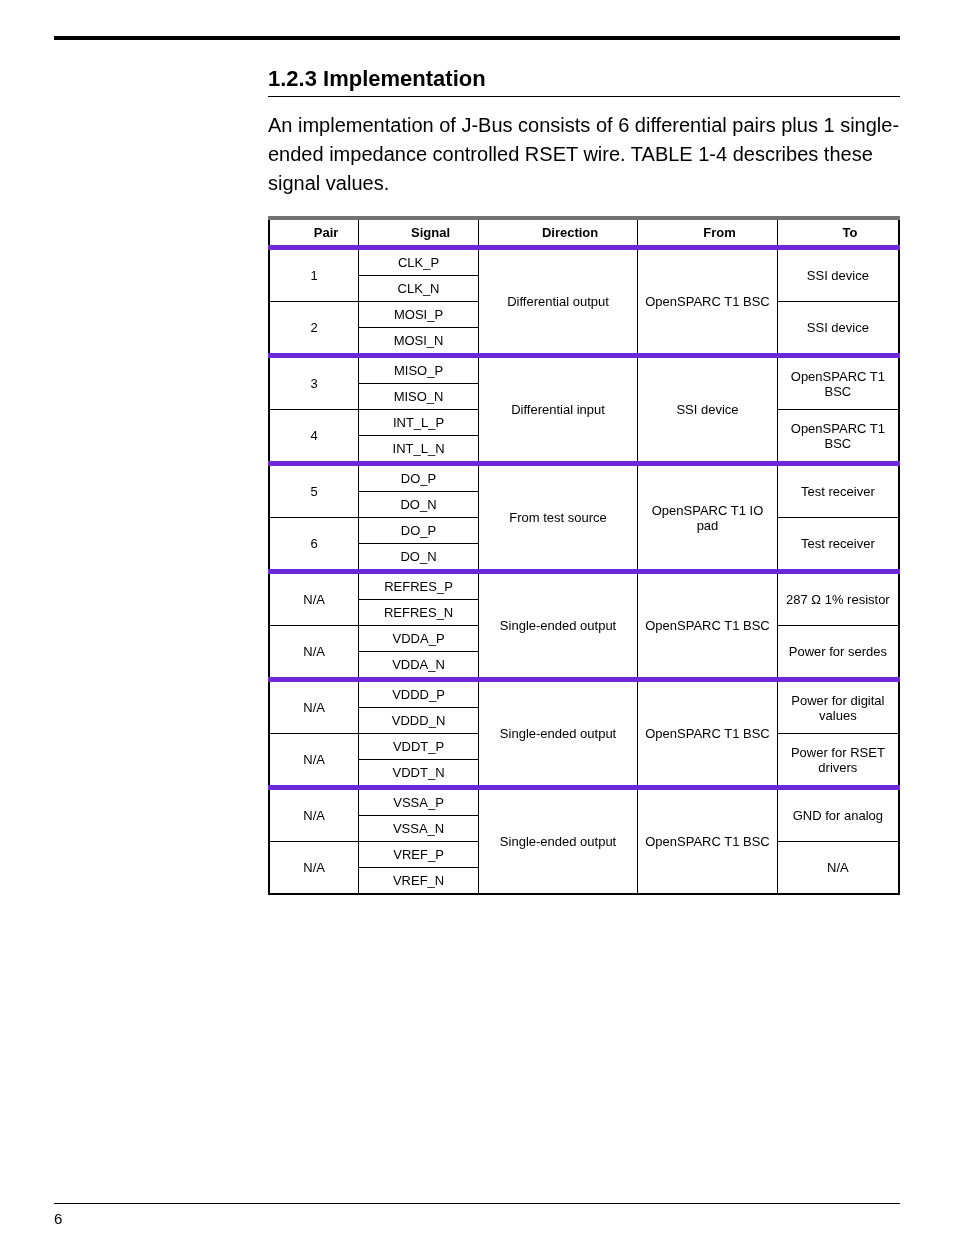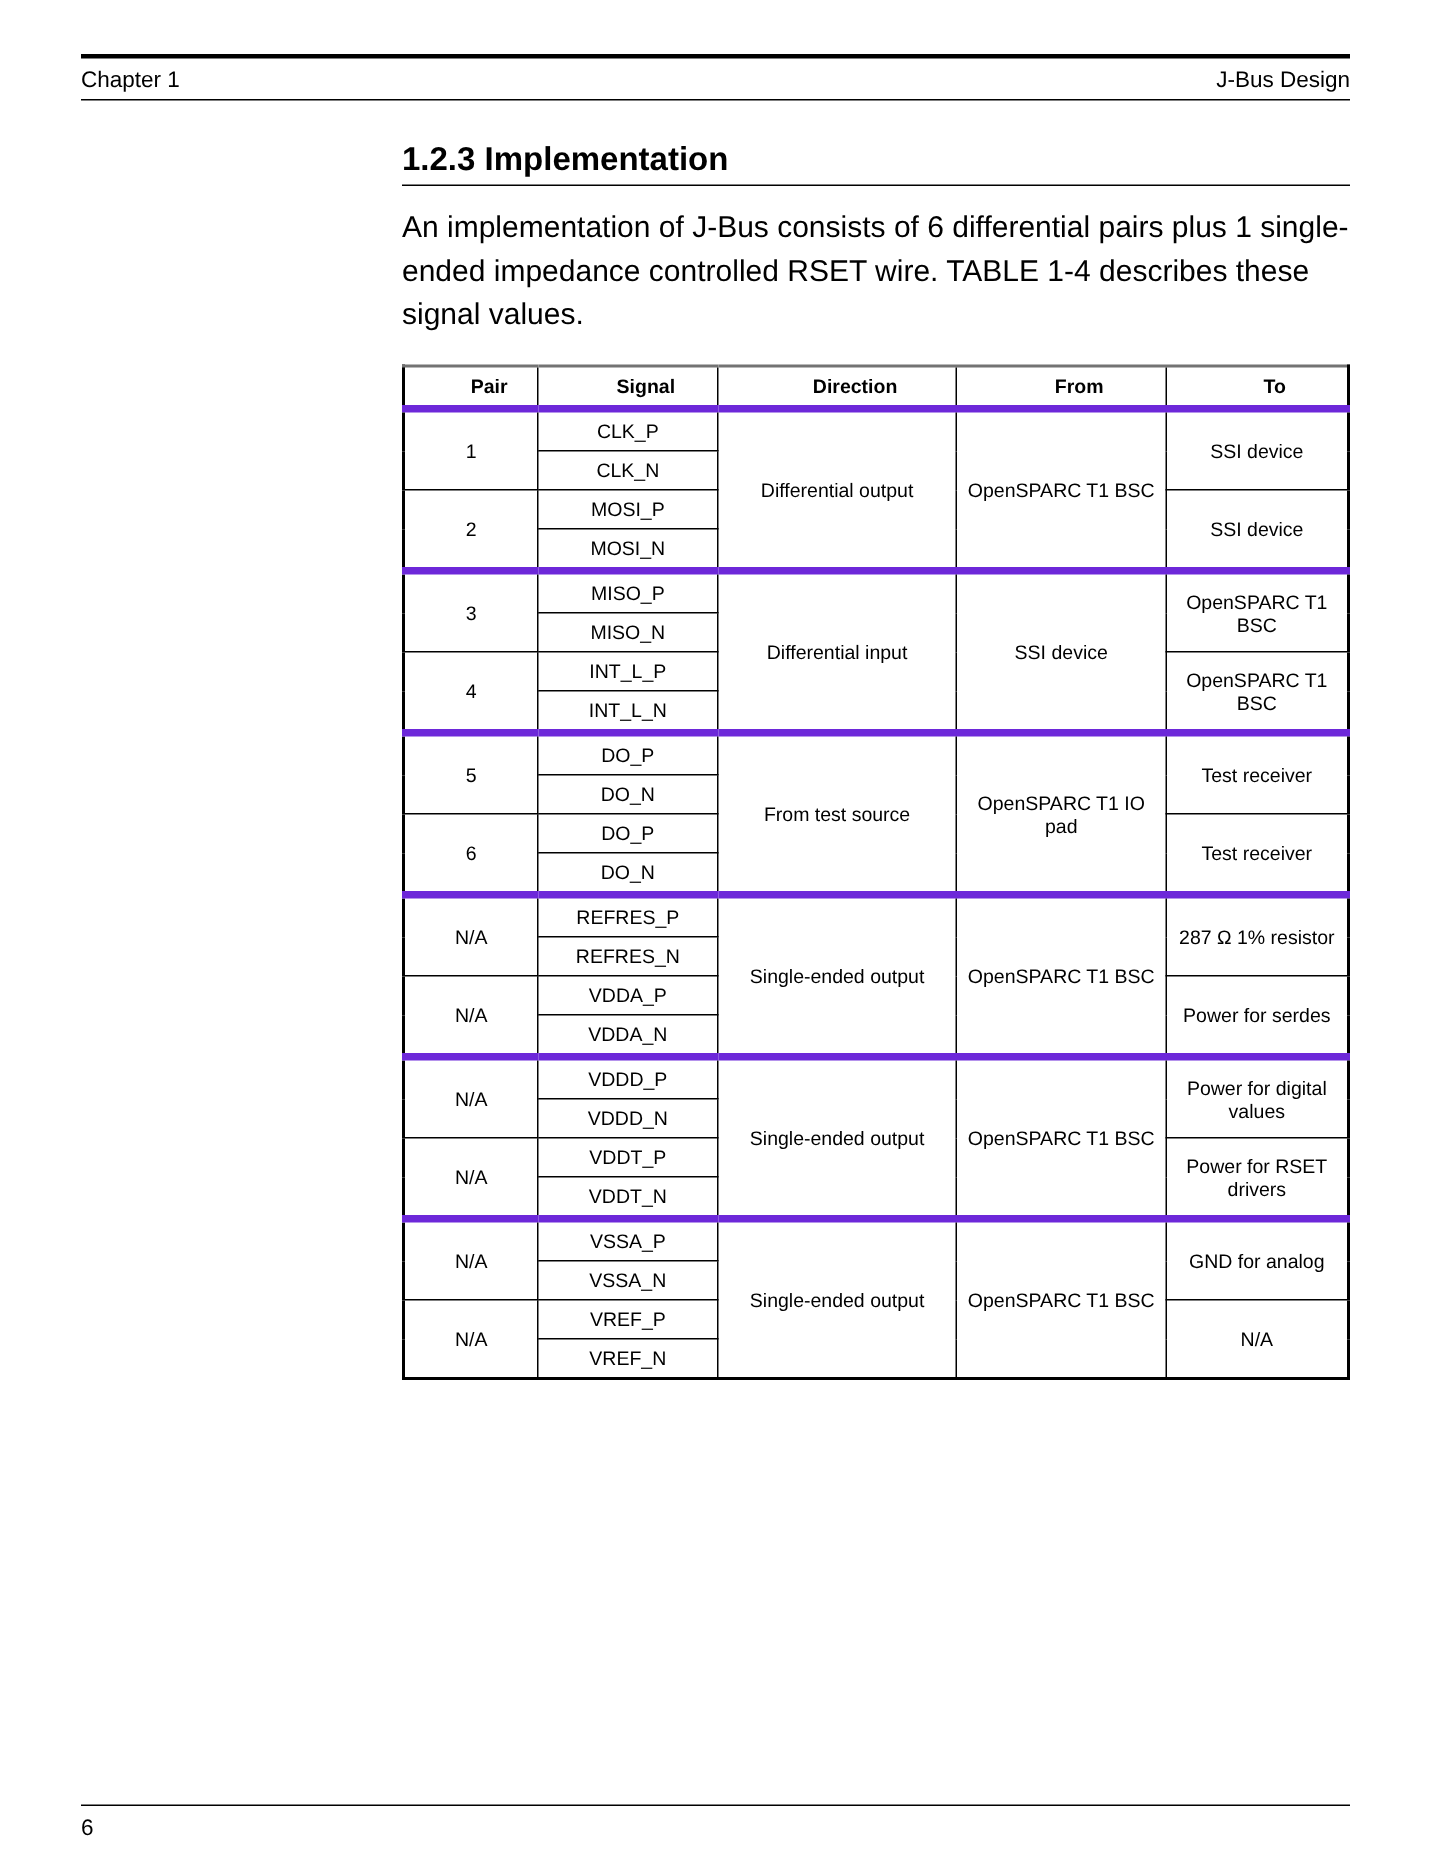--- a/index.html
+++ b/index.html
@@ -63,21 +63,21 @@
     font-size: 13px;
     padding: 5px 7px;
     vertical-align: middle;
     text-align: center;
   }
   table.spec th {
     font-weight: bold;
   }
   
   table.spec { border: 2px solid #000; }
-  table.spec thead tr th { border-bottom: 2px solid #000; border-top: 2px solid #737373; padding-left: 31px; }
+  table.spec thead tr th { border-bottom: 2px solid #000; border-top: 4px solid #737373; padding-left: 31px; }
   table.spec tbody tr.gstart td { border-top: 5px solid #6d28d9; }
   table.spec th:first-child, table.spec td.lc { border-left: 2px solid #000; }
   table.spec th:last-child,  table.spec td.rc { border-right: 2px solid #000; }
   .footer {
     position: absolute;
     left: 54px; right: 54px; bottom: 44px;
   }
   .footer-rule { border-top: 1px solid #000; margin-bottom: 6px; }
   .footer-row {
     display: flex; justify-content: space-between;
@@ -85,24 +85,20 @@
   }
   .footer-row .pnum { font-size: 15px; }
 </style>
 </head>
 <body>
 
 <div class="page">
 
   <div class="top-rule-heavy"></div>
 
-  <div class="header-row">
-    <span>Chapter 1</span>
-    <span>J-Bus Design</span>
-  </div>
   <div class="rule-thin"></div>
 
   <div class="content">
 
     <div class="section-title">1.2.3 Implementation</div>
     <div class="section-rule"></div>
 
     <div class="para">An implementation of J-Bus consists of 6 differential pairs plus 1 single-ended impedance controlled RSET wire. TABLE 1-4 describes these signal values.</div>
 
 

